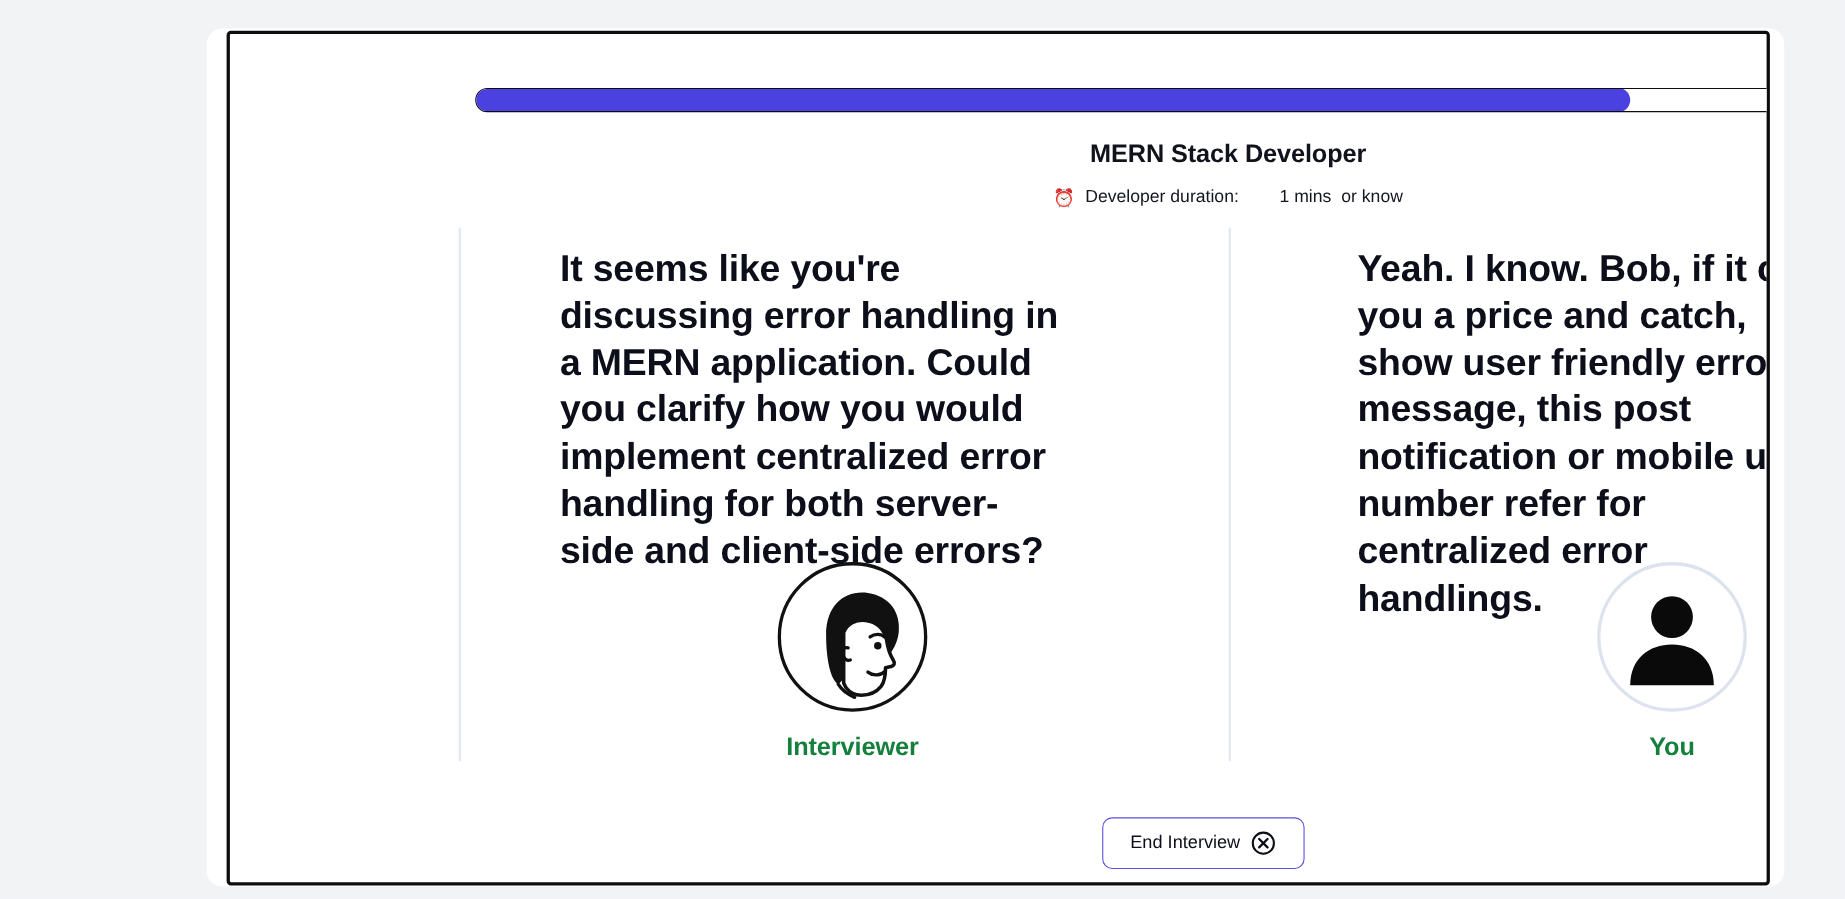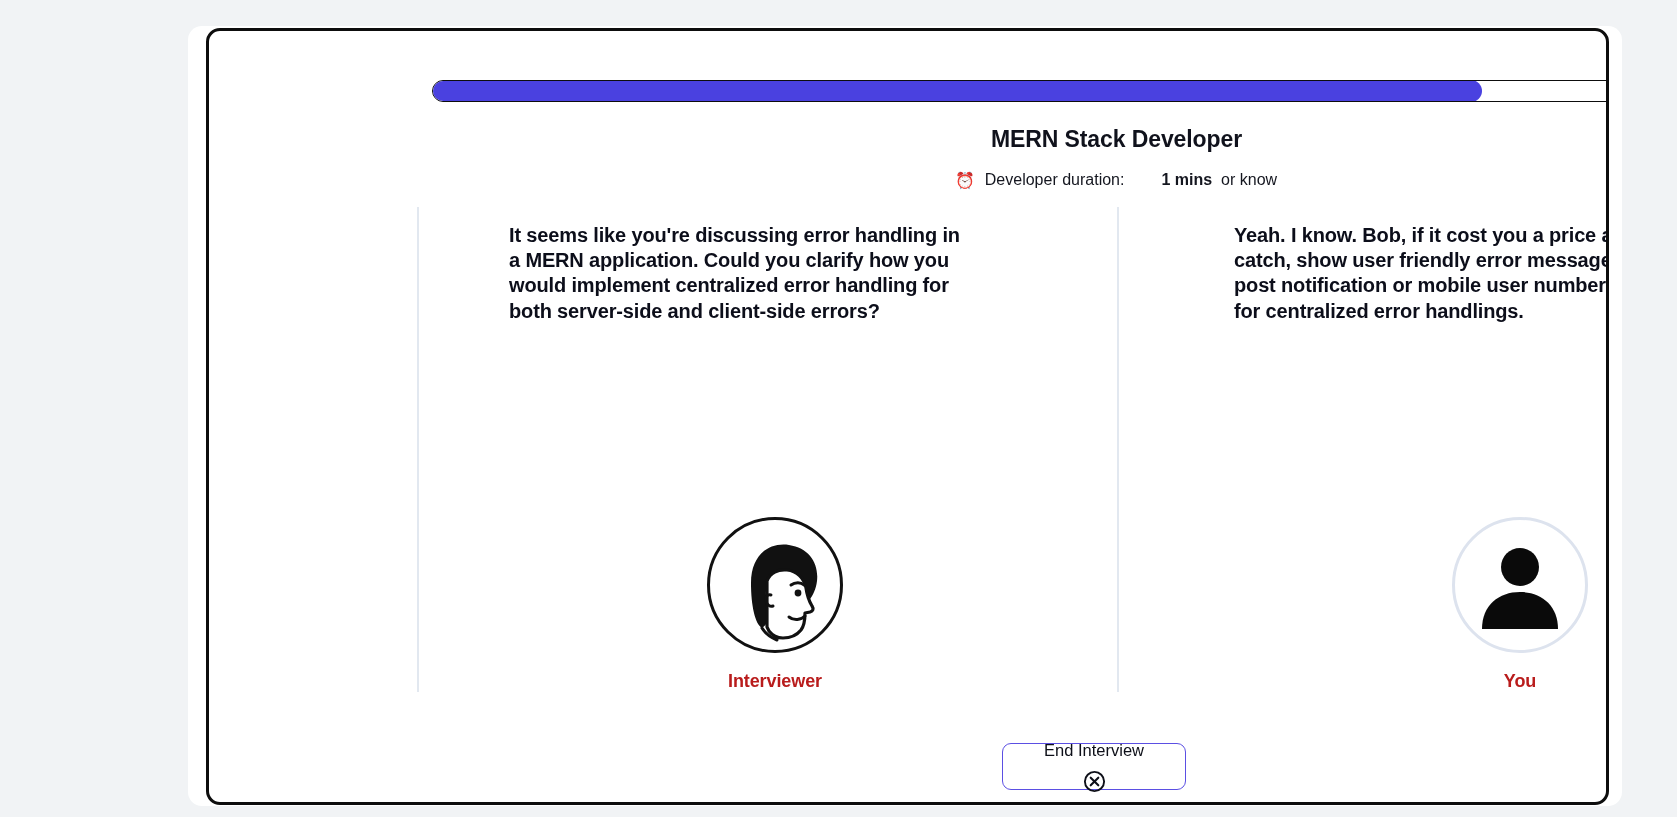--- a/index.html
+++ b/index.html
@@ -37,21 +37,21 @@
 
   
   #interview-card {
     position: absolute;
     left: 206px;
     top: 28px;
     width: 1403px;
     height: 777px;
     background: #ffffff;
     border: 3px solid #0d0d0d;
-    border-radius: 14px;
+    border-radius: 4px;
     overflow: hidden;
   }
 
   
   #progress-track {
     position: absolute;
     left: 223px;
     top: 49px;
     width: 1363px;
     height: 22px;
@@ -94,21 +94,21 @@
     font-size: 16px;
     color: #14161f;
   }
   #duration-row .clock-glyph {
     font-size: 16px;
     color: #4a41e0;
     line-height: 1;
     display: inline-block;
     transform: translateY(1px);
   }
-  #duration-row .dur-strong { font-weight: bold; margin-left: 28px; }
+  #duration-row .dur-strong { font-weight: normal; margin-left: 28px; }
 
   
   #panes {
     position: absolute;
     left: 208px;
     top: 176px;
     width: 1400px;
     height: 485px;
     display: flex;
   }
@@ -116,21 +116,21 @@
     position: relative;
     flex: 1 1 0;
     padding: 0 0;
     display: flex;
     flex-direction: column;
   }
   .pane.left  { border-left: 2px solid #e2e8f0; }
   .pane.right { border-left: 2px solid #e2e8f0; }
 
   .speech-text {
-    font-size: 20px;
+    font-size: 34px;
     font-weight: bold;
     line-height: 1.26;
     color: #0c0e1a;
     letter-spacing: -0.15px;
     width: 455px;
     margin-top: 16px;
   }
   .pane.left  .speech-text { margin-left: 90px; }
   .pane.right .speech-text { margin-left: 115px; width: 440px; }
 
@@ -153,43 +153,42 @@
     display: flex;
     align-items: center;
     justify-content: center;
     overflow: hidden;
   }
   .avatar-circle.interviewer { border: 3px solid #111111; }
   .avatar-circle.you { border: 3px solid #dde3ee; }
 
   .avatar-label {
     margin-top: 18px;
-    font-size: 18px;
+    font-size: 23px;
     font-weight: bold;
-    color: #b91c1c;
+    color: #15803d;
     letter-spacing: -0.1px;
   }
 
   
   #end-interview-button {
     position: absolute;
     left: 793px;
     top: 712px;
     width: 184px;
     height: 47px;
     background: #ffffff;
     border: 1.6px solid #5b4fe3;
     border-radius: 9px;
     display: flex;
     align-items: center;
     justify-content: center;
     gap: 10px;
     cursor: pointer;
     font-family: "Liberation Sans", sans-serif;
-    flex-direction: column;
   }
   #end-interview-button .eib-label {
     font-size: 16.5px;
     color: #0d0f18;
   }
   #end-interview-button .eib-icon { line-height: 0; display: block; }
 </style>
 </head>
 <body>
 

